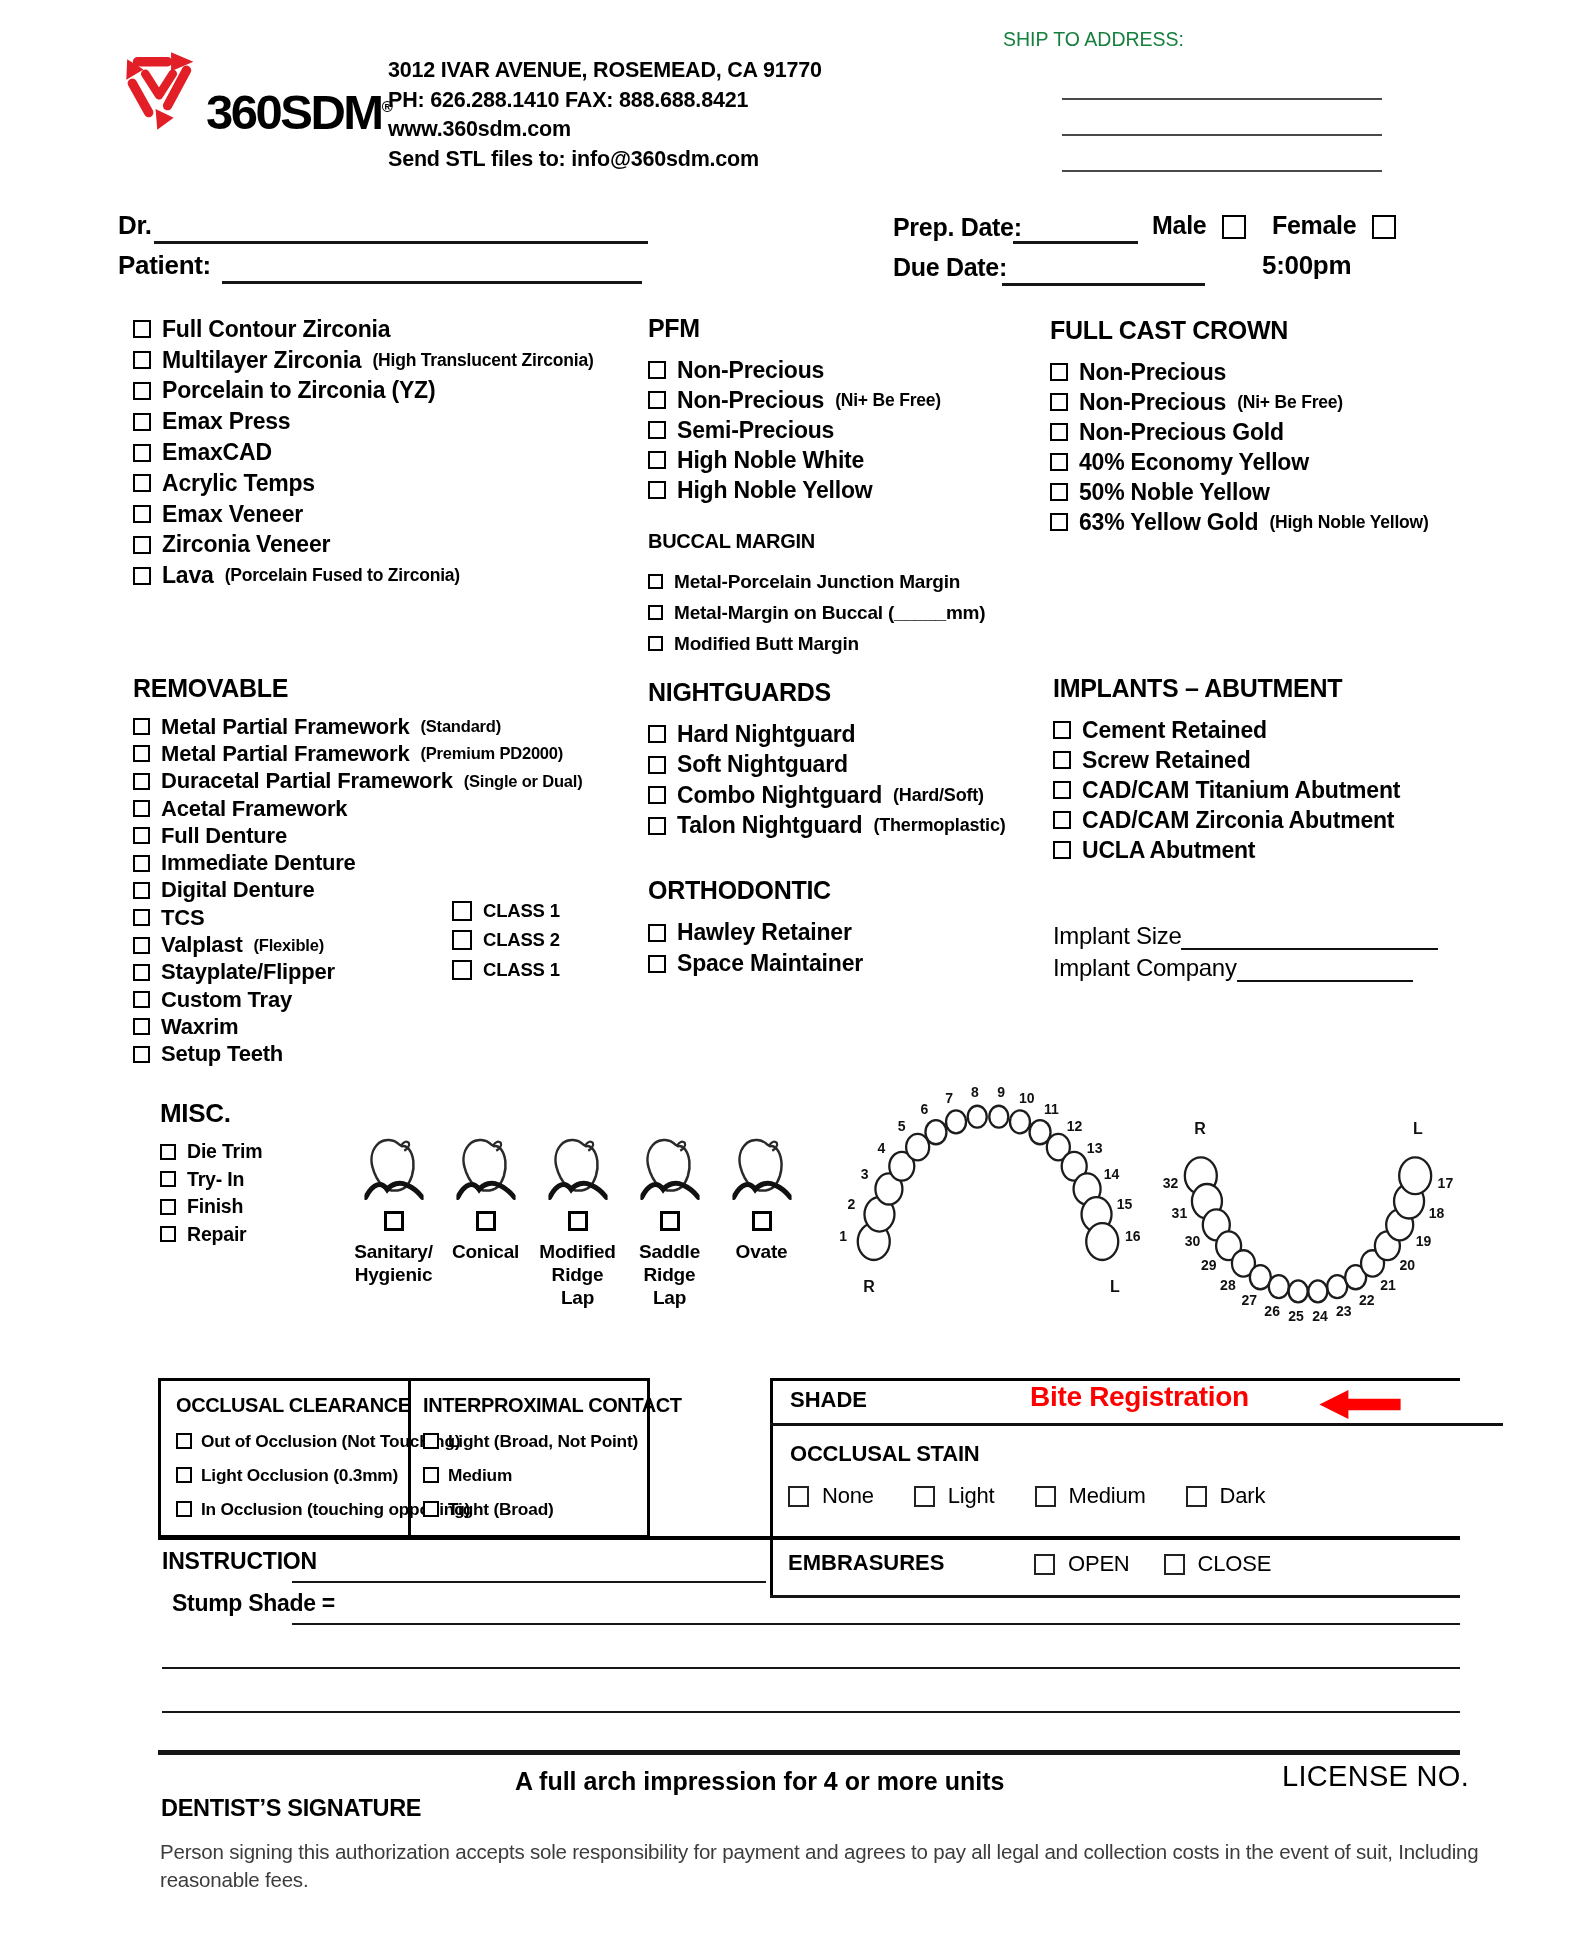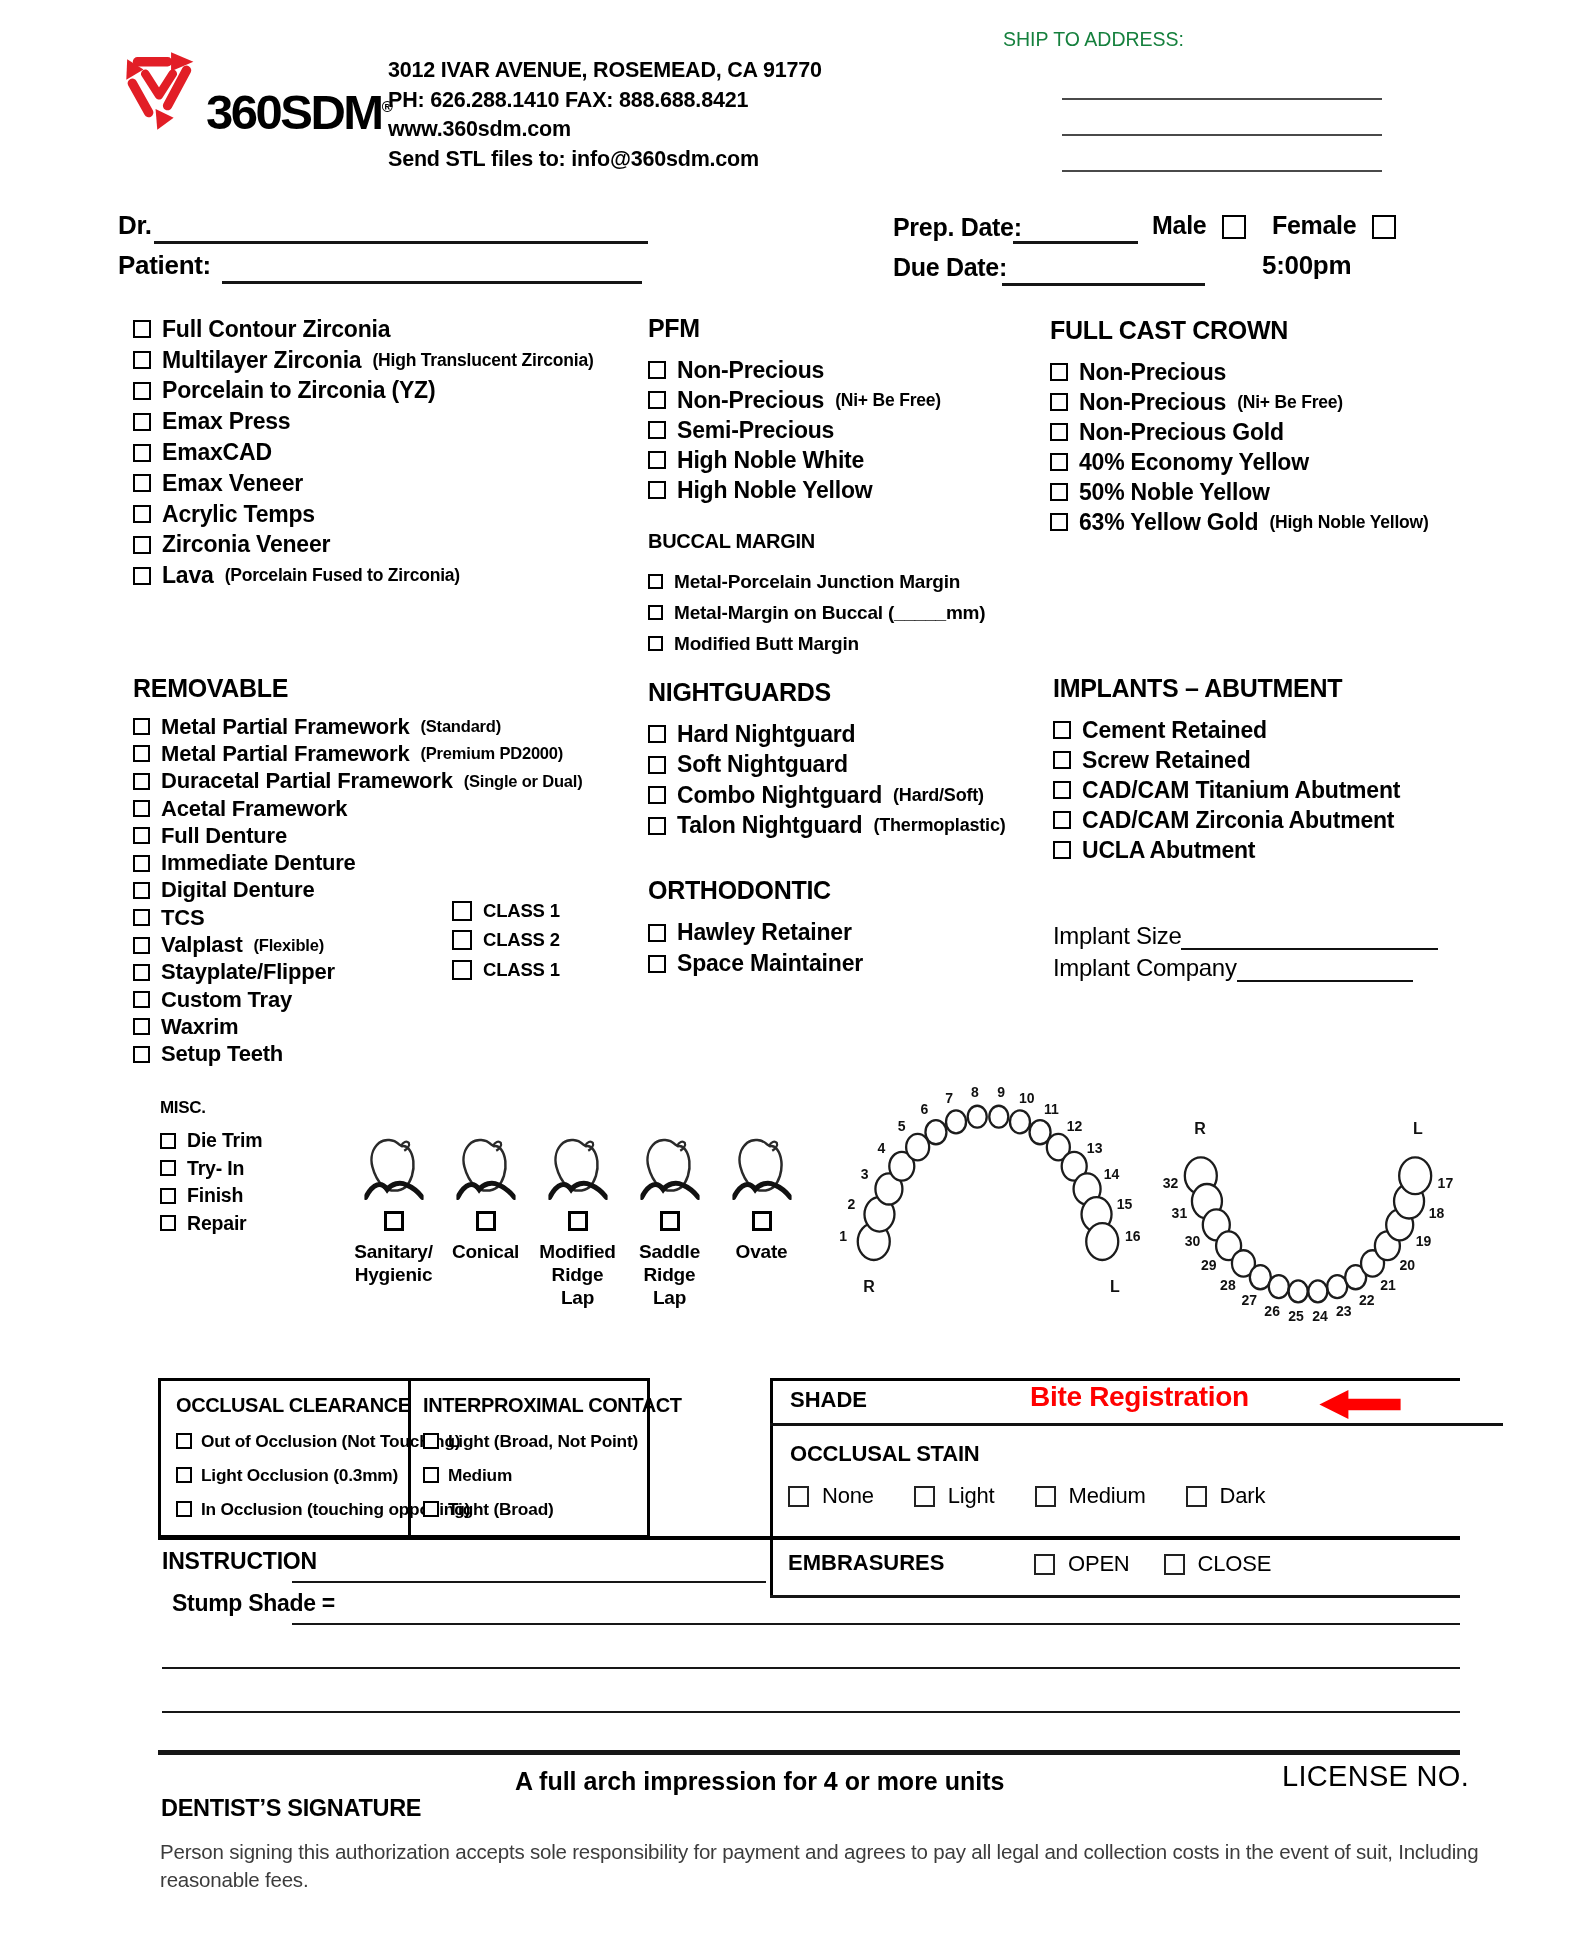--- a/index.html
+++ b/index.html
@@ -67,21 +67,21 @@
 #sec-ortho .ck-label{font-size:23px}
 #sec-ortho .cbox{width:18px;height:18px}
 #sec-implants{left:1053px;top:674px;}
 #sec-implants .ck-row{height:30px}
 #sec-implants .ck-label{font-size:23px}
 #sec-implants .cbox{width:18px;height:18px}
 .implant-line{position:absolute;display:flex;width:385px;align-items:flex-end;}
 .implant-line .il-label{font-size:24px;font-weight:400;letter-spacing:-0.3px;white-space:nowrap;}
 .implant-line .il-blank{flex:1;border-bottom:2.6px solid #111;height:26px;}
 #sec-misc{left:160px;top:1098px;}
-#sec-misc .sec-title{font-size:17px;margin-bottom:9px;}
+#sec-misc .sec-title{font-size:26px;margin-bottom:9px;}
 #sec-misc .ck-row{height:27.5px}
 #sec-misc .ck-label{font-size:19.5px}
 #sec-misc .cbox{width:16px;height:16px;border-width:2.5px}
 
 
 #pontics{left:350px;top:1136px;display:flex;gap:5px;}
 .pontic{width:87px;display:flex;flex-direction:column;align-items:center;}
 .tooth{width:60px;height:66px;}
 .pbox{width:20px;height:20px;margin-top:9px;border-width:3px;}
 .plabel{margin-top:9px;font-size:19px;font-weight:600;text-align:center;line-height:23px;letter-spacing:-0.2px;}
@@ -197,25 +197,25 @@
         <div class="ck-row">
           <span class="cbox"></span>
           <span class="ck-label">Emax Press</span>
         </div>
         <div class="ck-row">
           <span class="cbox"></span>
           <span class="ck-label">EmaxCAD</span>
         </div>
         <div class="ck-row">
           <span class="cbox"></span>
+          <span class="ck-label">Acrylic Temps</span>
+        </div>
+        <div class="ck-row">
+          <span class="cbox"></span>
           <span class="ck-label">Emax Veneer</span>
-        </div>
-        <div class="ck-row">
-          <span class="cbox"></span>
-          <span class="ck-label">Acrylic Temps</span>
         </div>
         <div class="ck-row">
           <span class="cbox"></span>
           <span class="ck-label">Zirconia Veneer</span>
         </div>
         <div class="ck-row">
           <span class="cbox"></span>
           <span class="ck-label">Lava</span>
           <span class="ck-note">(Porcelain Fused to Zirconia)</span>
         </div>

